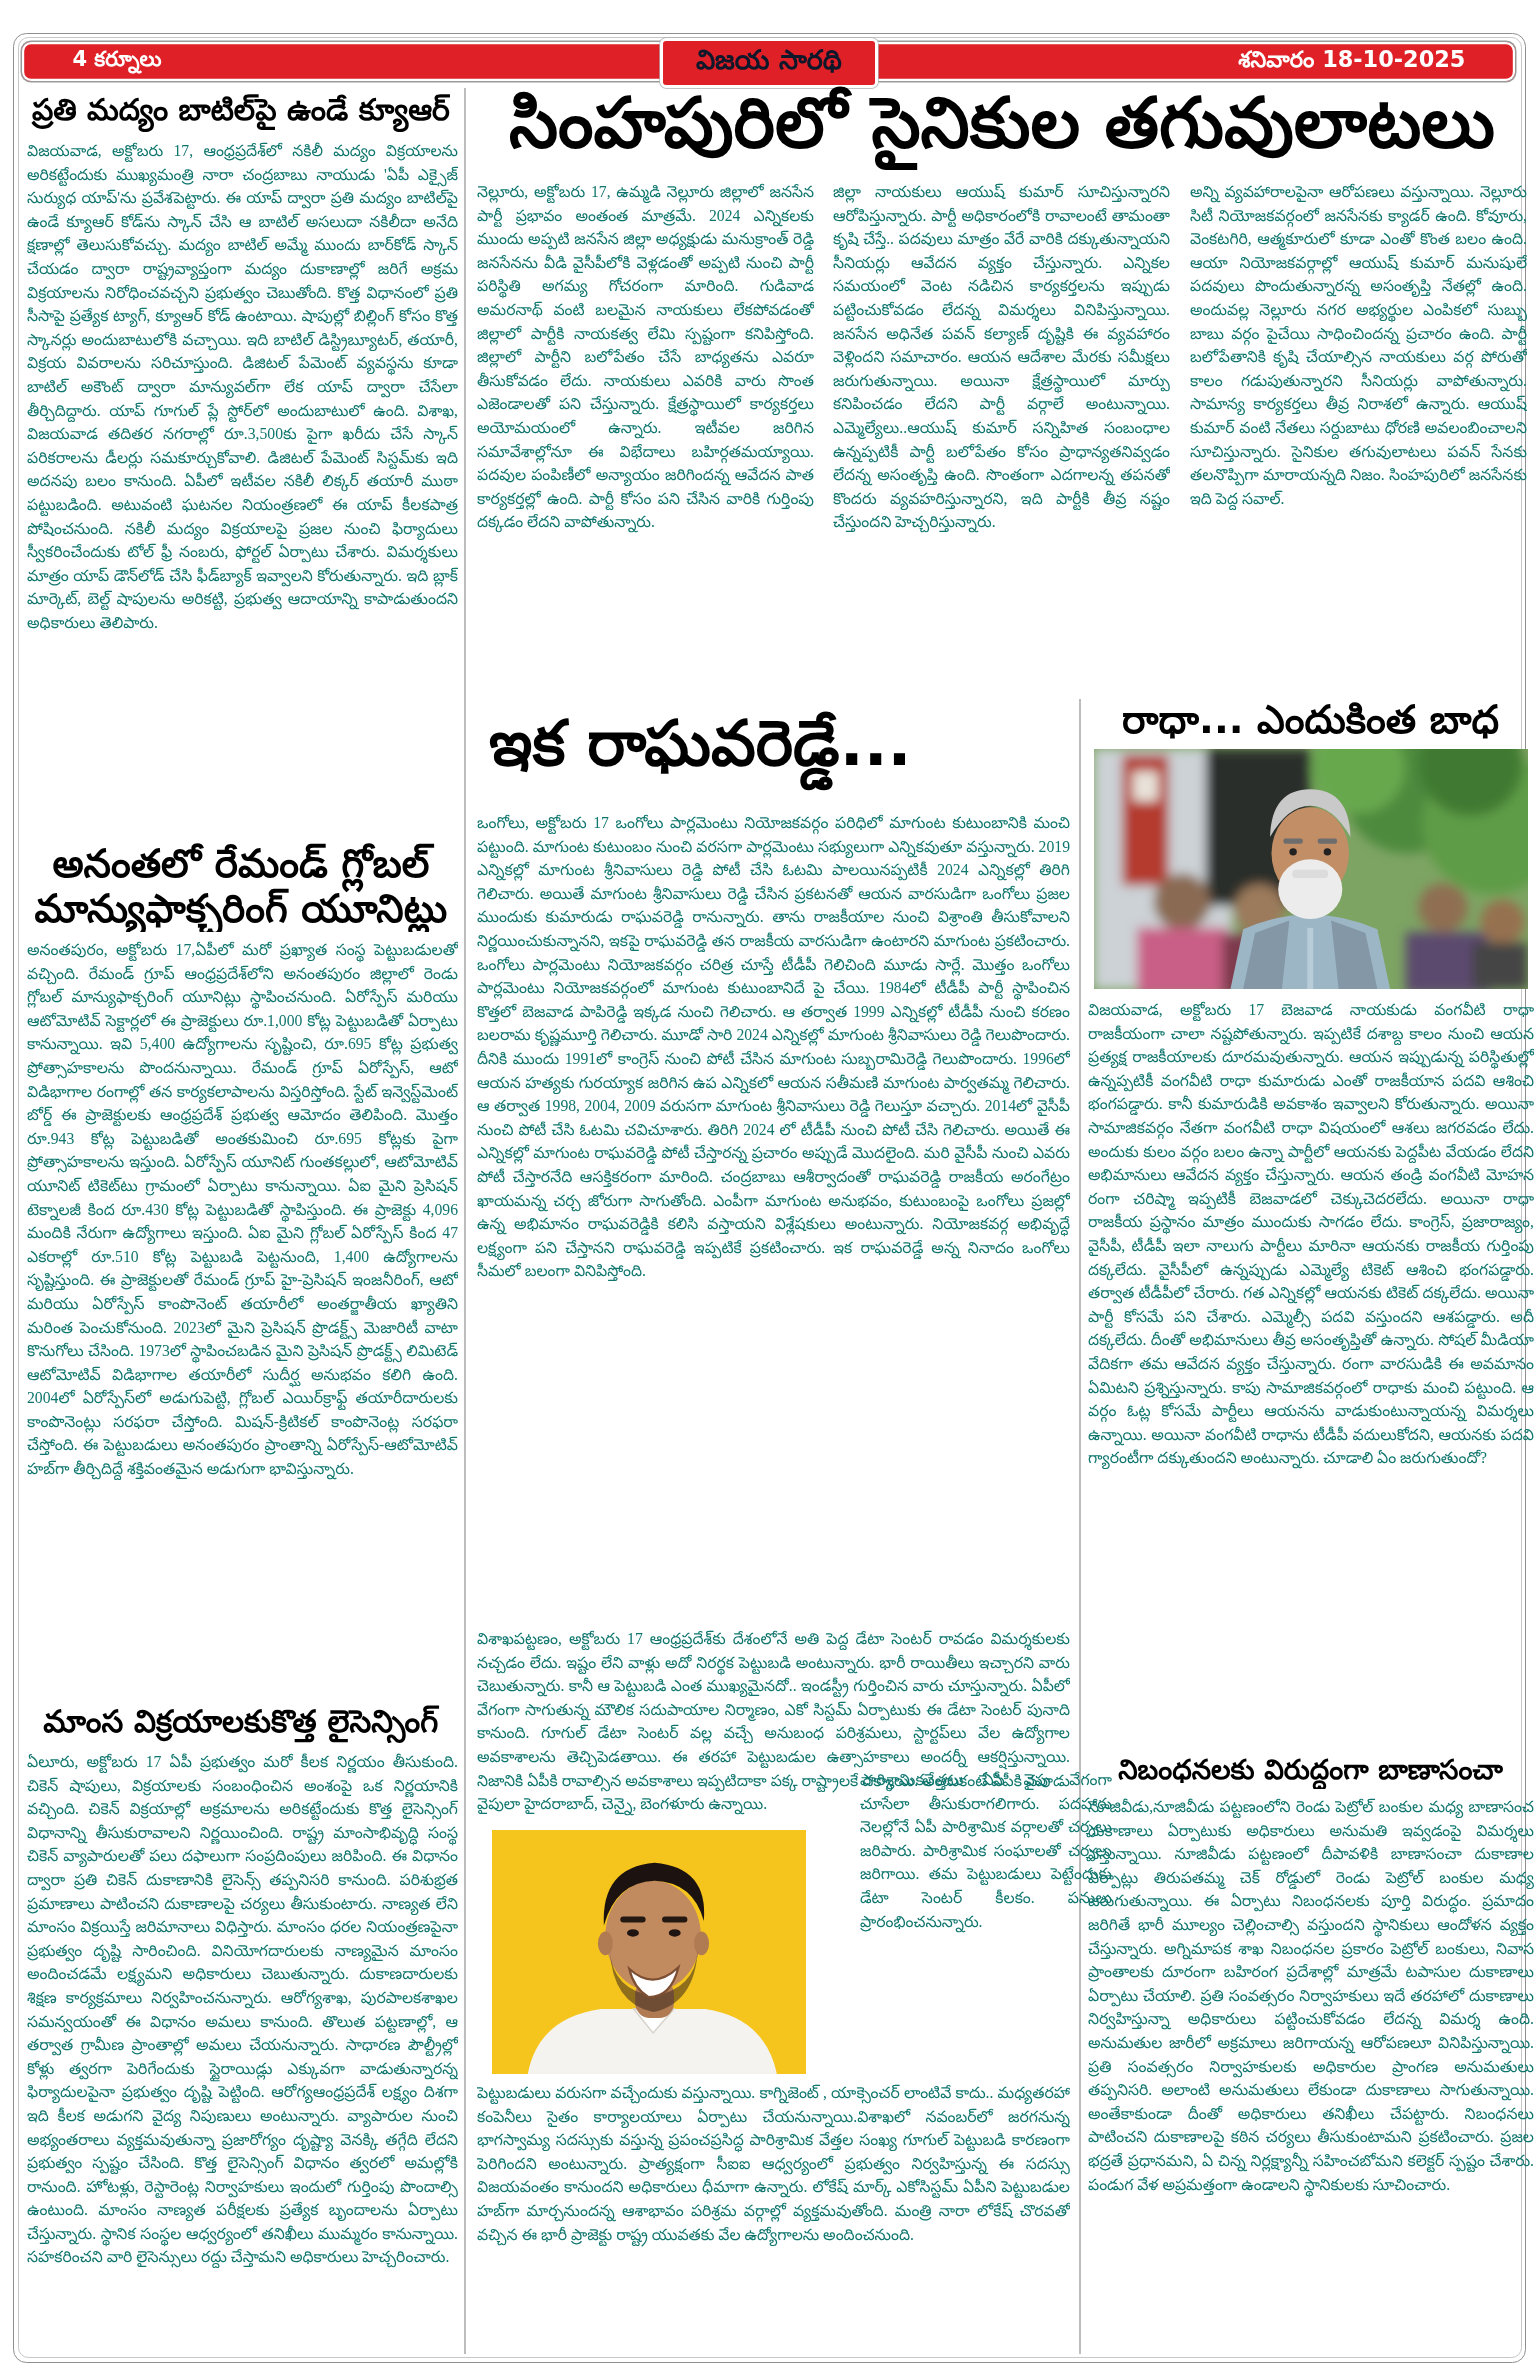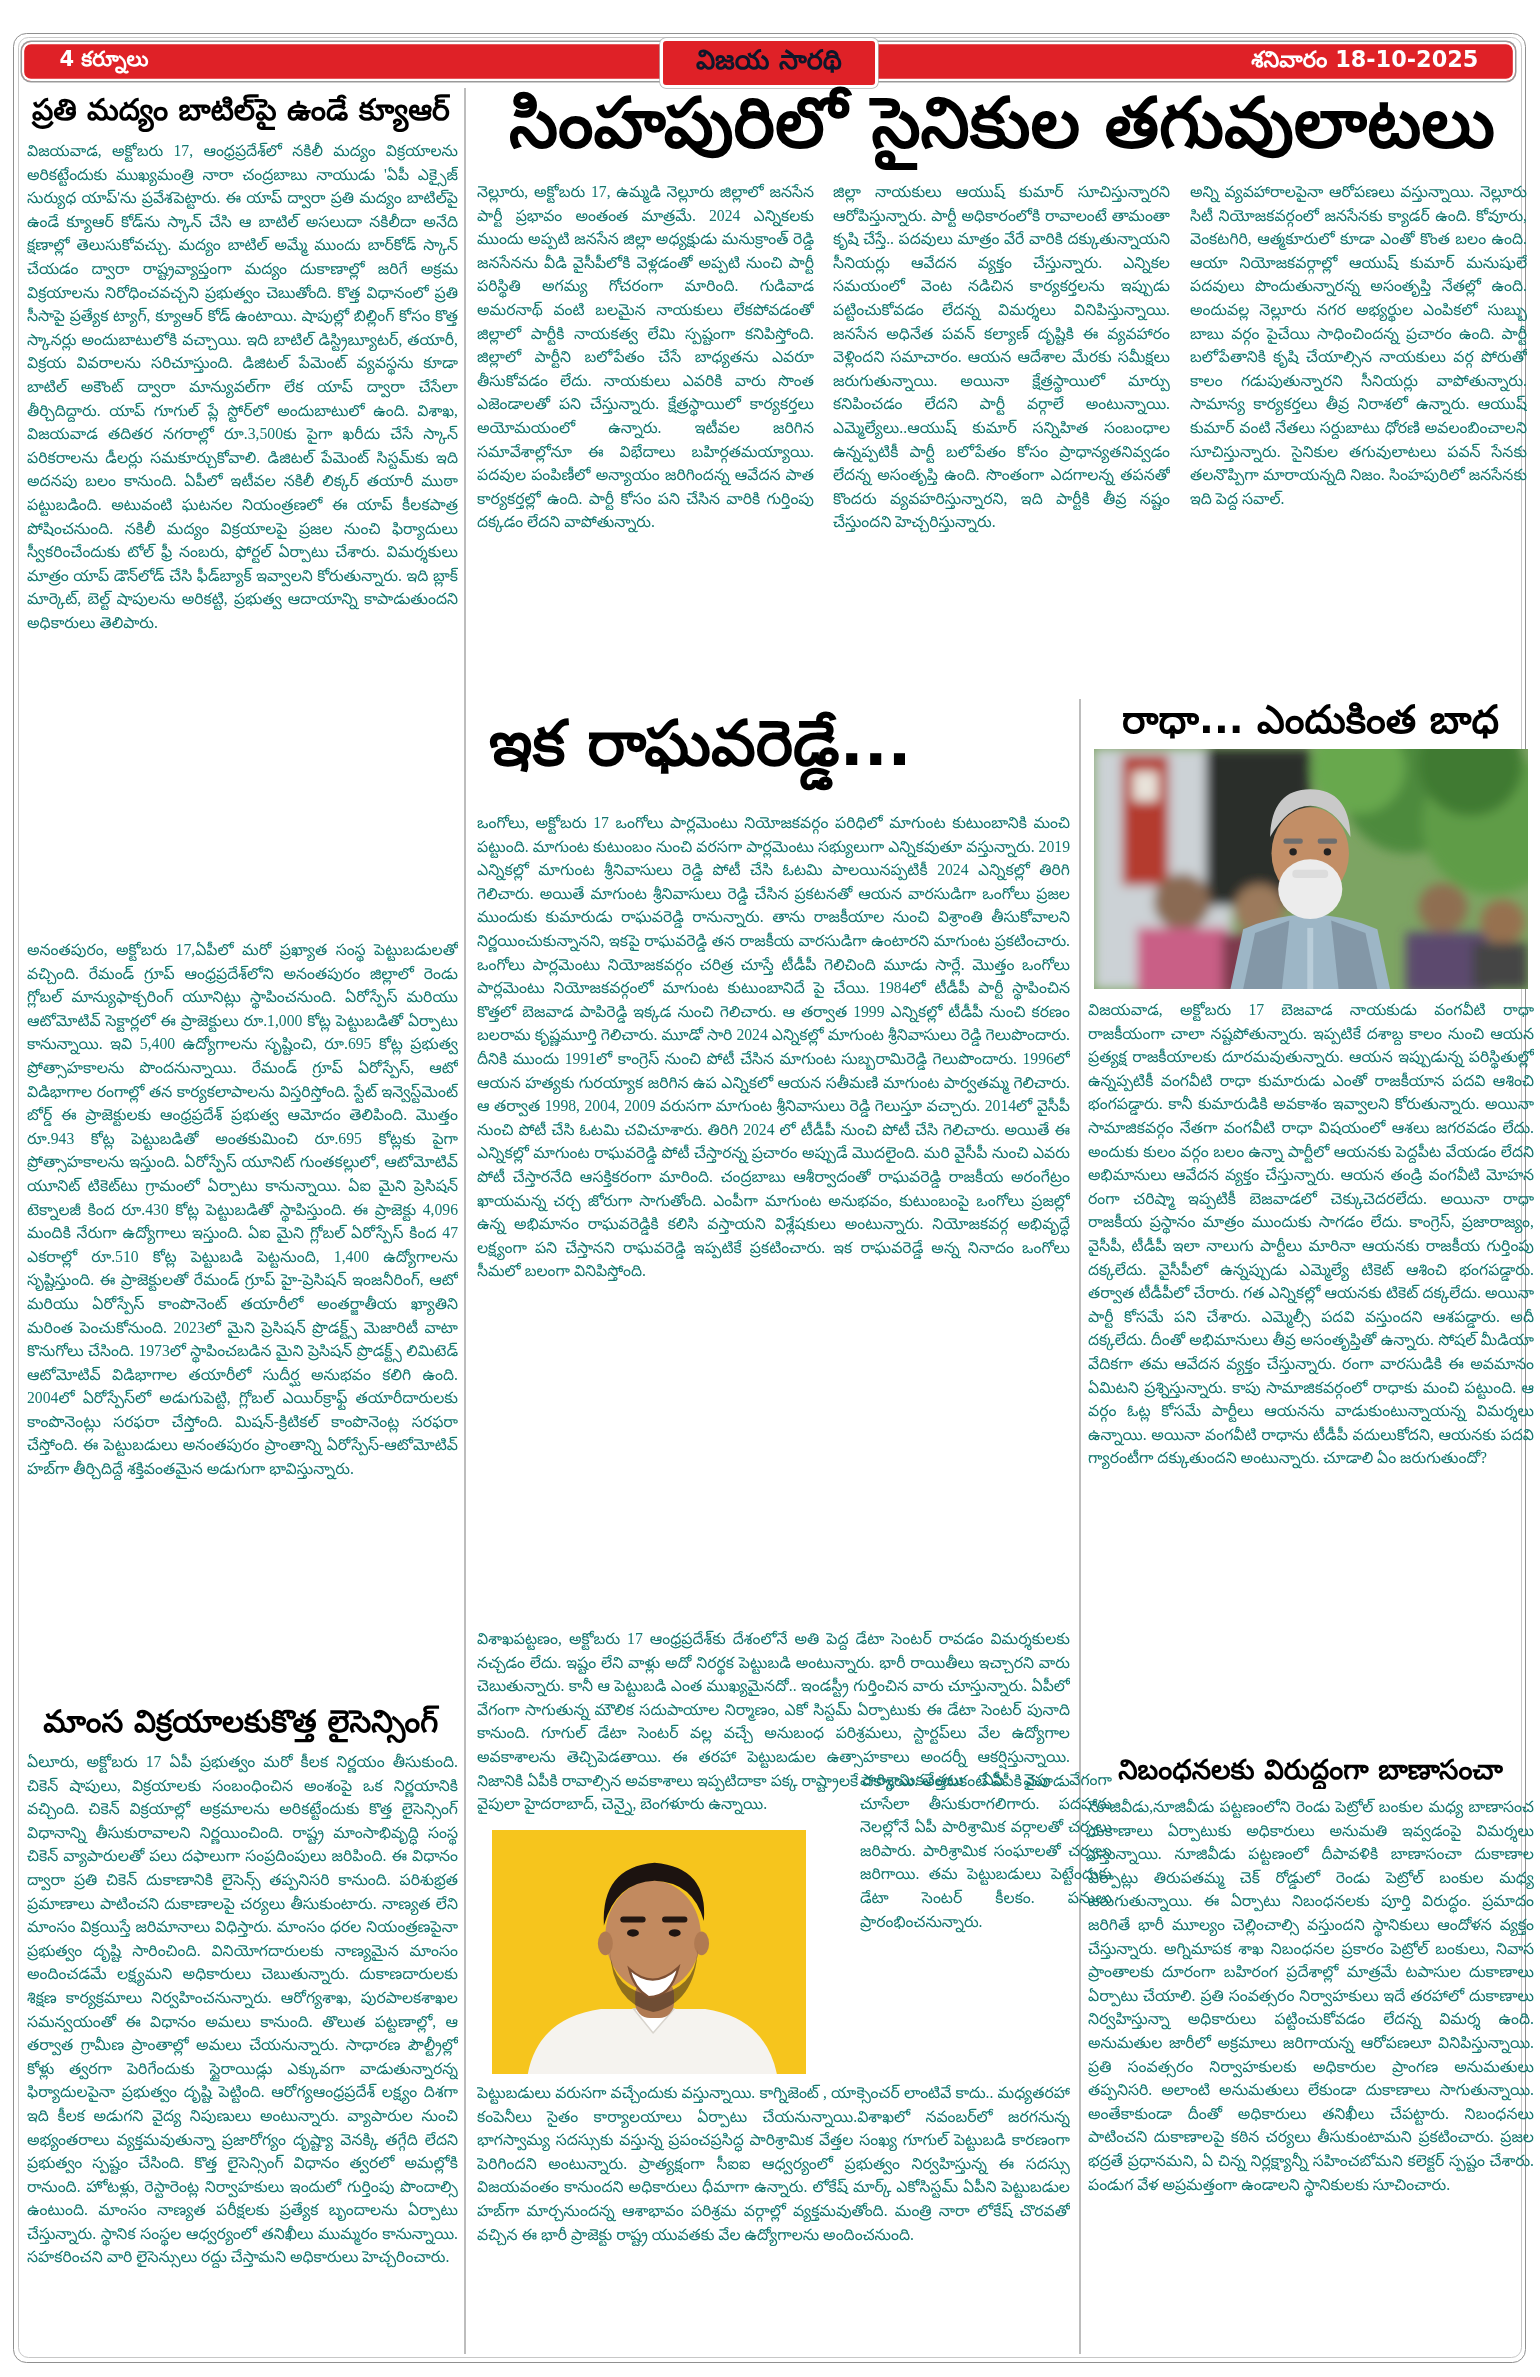--- a/index.html
+++ b/index.html
@@ -6,21 +6,21 @@
   #page{position:relative;width:1541px;height:2377px;background:#ffffff;overflow:hidden;
         font-family:"Liberation Serif", serif;color:#111;}
   .frame{position:absolute;left:13.4px;top:33px;width:1511px;height:2328px;
          border:1.5px solid #8f8f8f;border-radius:13.4px;pointer-events:none;}
   .frame2{position:absolute;left:18px;top:37px;width:1502px;height:2319px;
          border:0.7px solid #c7c7c7;border-radius:10.4px;pointer-events:none;}
   .header-bar{position:absolute;left:22.4px;top:42px;width:1493px;height:39px;
         background:var(--red);border-radius:9px;
         box-shadow:inset 0 0 0 2.2px #ffffff, 0 0 0 1.5px #9a9a9a;
         display:flex;align-items:center;justify-content:space-between;
-        padding:0 37px;box-sizing:border-box;}
+        padding:0 50px;box-sizing:border-box;}
   .edition,.date{color:#fff;font-family:"DejaVu Sans",sans-serif;font-weight:700;font-size:21px;white-space:nowrap;}
   .date{font-size:22.4px;}
   .masthead-box{position:absolute;left:50%;top:-3.7px;transform:translateX(-50%);
         background:var(--red);border:3px solid #ffffff;border-radius:6px;
         padding:3px 33px;box-shadow:0 0 0 0.7px #b0b0b0;}
   .masthead-box span{color:#0f172a;font-family:"DejaVu Sans",sans-serif;font-weight:900;font-size:27px;white-space:nowrap;}
   .headline{position:absolute;font-family:"DejaVu Sans",sans-serif;font-weight:900;color:#000;
         text-align:center;overflow:hidden;}
   .body-text{position:absolute;font-size:15.7px;line-height:23.6px;text-align:justify;
         overflow:hidden;color:#0f766e;word-break:break-word;}
@@ -47,20 +47,21 @@
   <div class="vrule" style="left:1079px;top:699px;height:1655px;"></div>
 
   <div class="headline" style="left:22.4px;top:89px;width:437px;height:43px;font-size:30px;line-height:42px;">ప్రతి మద్యం బాటిల్‌పై ఉండే క్యూఆర్ కోడ్</div>
   <div class="body-text" style="left:27px;top:139px;width:431px;height:683px;">విజయవాడ, అక్టోబరు 17, ఆంధ్రప్రదేశ్‌లో నకిలీ మద్యం విక్రయాలను అరికట్టేందుకు ముఖ్యమంత్రి నారా చంద్రబాబు నాయుడు 'ఏపీ ఎక్సైజ్ సుర్యుధ యాప్'ను ప్రవేశపెట్టారు. ఈ యాప్ ద్వారా ప్రతి మద్యం బాటిల్‌పై ఉండే క్యూఆర్ కోడ్‌ను స్కాన్ చేసి ఆ బాటిల్ అసలుదా నకిలీదా అనేది క్షణాల్లో తెలుసుకోవచ్చు. మద్యం బాటిల్ అమ్మే ముందు బార్‌కోడ్ స్కాన్ చేయడం ద్వారా రాష్ట్రవ్యాప్తంగా మద్యం దుకాణాల్లో జరిగే అక్రమ విక్రయాలను నిరోధించవచ్చని ప్రభుత్వం చెబుతోంది. కొత్త విధానంలో ప్రతి సీసాపై ప్రత్యేక ట్యాగ్, క్యూఆర్ కోడ్ ఉంటాయి. షాపుల్లో బిల్లింగ్ కోసం కొత్త స్కానర్లు అందుబాటులోకి వచ్చాయి. ఇది బాటిల్ డిస్ట్రిబ్యూటర్, తయారీ, విక్రయ వివరాలను సరిచూస్తుంది. డిజిటల్ పేమెంట్ వ్యవస్థను కూడా బాటిల్ అకౌంట్ ద్వారా మాన్యువల్‌గా లేక యాప్ ద్వారా చేసేలా తీర్చిదిద్దారు. యాప్ గూగుల్ ప్లే స్టోర్‌లో అందుబాటులో ఉంది. విశాఖ, విజయవాడ తదితర నగరాల్లో రూ.3,500కు పైగా ఖరీదు చేసే స్కాన్ పరికరాలను డీలర్లు సమకూర్చుకోవాలి. డిజిటల్ పేమెంట్ సిస్టమ్‌కు ఇది అదనపు బలం కానుంది. ఏపీలో ఇటీవల నకిలీ లిక్కర్ తయారీ ముఠా పట్టుబడింది. అటువంటి ఘటనల నియంత్రణలో ఈ యాప్ కీలకపాత్ర పోషించనుంది. నకిలీ మద్యం విక్రయాలపై ప్రజల నుంచి ఫిర్యాదులు స్వీకరించేందుకు టోల్ ఫ్రీ నంబరు, ఫోర్టల్ ఏర్పాటు చేశారు. విమర్శకులు మాత్రం యాప్ డౌన్‌లోడ్ చేసి ఫీడ్‌బ్యాక్ ఇవ్వాలని కోరుతున్నారు. ఇది బ్లాక్ మార్కెట్, బెల్ట్ షాపులను అరికట్టి, ప్రభుత్వ ఆదాయాన్ని కాపాడుతుందని అధికారులు తెలిపారు.</div>
 
   <div class="headline" style="left:471px;top:82px;width:1062px;height:88px;font-size:70px;line-height:83px;text-align:center;">సింహపురిలో సైనికుల తగువులాటలు</div>
   <div class="body-text" style="left:477px;top:180px;width:337px;height:511px;">నెల్లూరు, అక్టోబరు 17, ఉమ్మడి నెల్లూరు జిల్లాలో జనసేన పార్టీ ప్రభావం అంతంత మాత్రమే. 2024 ఎన్నికలకు ముందు అప్పటి జనసేన జిల్లా అధ్యక్షుడు మనుక్రాంత్ రెడ్డి జనసేనను వీడి వైసీపీలోకి వెళ్లడంతో అప్పటి నుంచి పార్టీ పరిస్థితి అగమ్య గోచరంగా మారింది. గుడివాడ అమరనాథ్ వంటి బలమైన నాయకులు లేకపోవడంతో జిల్లాలో పార్టీకి నాయకత్వ లేమి స్పష్టంగా కనిపిస్తోంది. జిల్లాలో పార్టీని బలోపేతం చేసే బాధ్యతను ఎవరూ తీసుకోవడం లేదు. నాయకులు ఎవరికి వారు సొంత ఎజెండాలతో పని చేస్తున్నారు. క్షేత్రస్థాయిలో కార్యకర్తలు అయోమయంలో ఉన్నారు. ఇటీవల జరిగిన సమావేశాల్లోనూ ఈ విభేదాలు బహిర్గతమయ్యాయి. పదవుల పంపిణీలో అన్యాయం జరిగిందన్న ఆవేదన పాత కార్యకర్తల్లో ఉంది. పార్టీ కోసం పని చేసిన వారికి గుర్తింపు దక్కడం లేదని వాపోతున్నారు.</div>
   <div class="body-text" style="left:833px;top:180px;width:337px;height:511px;">జిల్లా నాయకులు ఆయుష్ కుమార్ సూచిస్తున్నారని ఆరోపిస్తున్నారు. పార్టీ అధికారంలోకి రావాలంటే తామంతా కృషి చేస్తే.. పదవులు మాత్రం వేరే వారికి దక్కుతున్నాయని సీనియర్లు ఆవేదన వ్యక్తం చేస్తున్నారు. ఎన్నికల సమయంలో వెంట నడిచిన కార్యకర్తలను ఇప్పుడు పట్టించుకోవడం లేదన్న విమర్శలు వినిపిస్తున్నాయి. జనసేన అధినేత పవన్ కల్యాణ్ దృష్టికి ఈ వ్యవహారం వెళ్లిందని సమాచారం. ఆయన ఆదేశాల మేరకు సమీక్షలు జరుగుతున్నాయి. అయినా క్షేత్రస్థాయిలో మార్పు కనిపించడం లేదని పార్టీ వర్గాలే అంటున్నాయి. ఎమ్మెల్యేలు..ఆయుష్ కుమార్ సన్నిహిత సంబంధాల ఉన్నప్పటికీ పార్టీ బలోపేతం కోసం ప్రాధాన్యతనివ్వడం లేదన్న అసంతృప్తి ఉంది. సొంతంగా ఎదగాలన్న తపనతో కొందరు వ్యవహరిస్తున్నారని, ఇది పార్టీకి తీవ్ర నష్టం చేస్తుందని హెచ్చరిస్తున్నారు.</div>
   <div class="body-text" style="left:1190px;top:180px;width:337px;height:511px;">అన్ని వ్యవహారాలపైనా ఆరోపణలు వస్తున్నాయి. నెల్లూరు సిటీ నియోజకవర్గంలో జనసేనకు క్యాడర్ ఉంది. కోవూరు, వెంకటగిరి, ఆత్మకూరులో కూడా ఎంతో కొంత బలం ఉంది. ఆయా నియోజకవర్గాల్లో ఆయుష్ కుమార్ మనుషులే పదవులు పొందుతున్నారన్న అసంతృప్తి నేతల్లో ఉంది. అందువల్ల నెల్లూరు నగర అభ్యర్థుల ఎంపికలో సుబ్బు బాబు వర్గం పైచేయి సాధించిందన్న ప్రచారం ఉంది. పార్టీ బలోపేతానికి కృషి చేయాల్సిన నాయకులు వర్గ పోరుతో కాలం గడుపుతున్నారని సీనియర్లు వాపోతున్నారు. సామాన్య కార్యకర్తలు తీవ్ర నిరాశలో ఉన్నారు. ఆయుష్ కుమార్ వంటి నేతలు సర్దుబాటు ధోరణి అవలంబించాలని సూచిస్తున్నారు. సైనికుల తగువులాటలు పవన్ సేనకు తలనొప్పిగా మారాయన్నది నిజం. సింహపురిలో జనసేనకు ఇది పెద్ద సవాల్.</div>
 
+  <div class="headline" style="left:22.4px;top:841px;width:437px;height:91px;font-size:39px;line-height:45px;">అనంతలో రేమండ్ గ్లోబల్ మాన్యుఫాక్చరింగ్ యూనిట్లు</div>
   <div class="body-text" style="left:27px;top:938px;width:431px;height:746px;">అనంతపురం, అక్టోబరు 17,ఏపీలో మరో ప్రఖ్యాత సంస్థ పెట్టుబడులతో వచ్చింది. రేమండ్ గ్రూప్ ఆంధ్రప్రదేశ్‌లోని అనంతపురం జిల్లాలో రెండు గ్లోబల్ మాన్యుఫాక్చరింగ్ యూనిట్లు స్థాపించనుంది. ఏరోస్పేస్ మరియు ఆటోమోటివ్ సెక్టార్లలో ఈ ప్రాజెక్టులు రూ.1,000 కోట్ల పెట్టుబడితో ఏర్పాటు కానున్నాయి. ఇవి 5,400 ఉద్యోగాలను సృష్టించి, రూ.695 కోట్ల ప్రభుత్వ ప్రోత్సాహకాలను పొందనున్నాయి. రేమండ్ గ్రూప్ ఏరోస్పేస్, ఆటో విడిభాగాల రంగాల్లో తన కార్యకలాపాలను విస్తరిస్తోంది. స్టేట్ ఇన్వెస్ట్‌మెంట్ బోర్డ్ ఈ ప్రాజెక్టులకు ఆంధ్రప్రదేశ్ ప్రభుత్వ ఆమోదం తెలిపింది. మొత్తం రూ.943 కోట్ల పెట్టుబడితో అంతకుమించి రూ.695 కోట్లకు పైగా ప్రోత్సాహకాలను ఇస్తుంది. ఏరోస్పేస్ యూనిట్ గుంతకల్లులో, ఆటోమోటివ్ యూనిట్ టికెట్‌టు గ్రామంలో ఏర్పాటు కానున్నాయి. ఏఐ మైని ప్రెసిషన్ టెక్నాలజీ కింద రూ.430 కోట్ల పెట్టుబడితో స్థాపిస్తుంది. ఈ ప్రాజెక్టు 4,096 మందికి నేరుగా ఉద్యోగాలు ఇస్తుంది. ఏఐ మైని గ్లోబల్ ఏరోస్పేస్ కింద 47 ఎకరాల్లో రూ.510 కోట్ల పెట్టుబడి పెట్టనుంది, 1,400 ఉద్యోగాలను సృష్టిస్తుంది. ఈ ప్రాజెక్టులతో రేమండ్ గ్రూప్ హై-ప్రెసిషన్ ఇంజనీరింగ్, ఆటో మరియు ఏరోస్పేస్ కాంపొనెంట్ తయారీలో అంతర్జాతీయ ఖ్యాతిని మరింత పెంచుకోనుంది. 2023లో మైని ప్రెసిషన్ ప్రొడక్ట్స్ మెజారిటీ వాటా కొనుగోలు చేసింది. 1973లో స్థాపించబడిన మైని ప్రెసిషన్ ప్రొడక్ట్స్ లిమిటెడ్ ఆటోమోటివ్ విడిభాగాల తయారీలో సుదీర్ఘ అనుభవం కలిగి ఉంది. 2004లో ఏరోస్పేస్‌లో అడుగుపెట్టి, గ్లోబల్ ఎయిర్‌క్రాఫ్ట్ తయారీదారులకు కాంపొనెంట్లు సరఫరా చేస్తోంది. మిషన్-క్రిటికల్ కాంపొనెంట్ల సరఫరా చేస్తోంది. ఈ పెట్టుబడులు అనంతపురం ప్రాంతాన్ని ఏరోస్పేస్-ఆటోమోటివ్ హబ్‌గా తీర్చిదిద్దే శక్తివంతమైన అడుగుగా భావిస్తున్నారు.</div>
 
   <div class="headline" style="left:489px;top:699px;width:589px;height:98px;font-size:63px;line-height:89px;text-align:left;">ఇక రాఘవరెడ్డే...</div>
   <div class="body-text" style="left:477px;top:811px;width:593px;height:717px;">ఒంగోలు, అక్టోబరు 17 ఒంగోలు పార్లమెంటు నియోజకవర్గం పరిధిలో మాగుంట కుటుంబానికి మంచి పట్టుంది. మాగుంట కుటుంబం నుంచి వరసగా పార్లమెంటు సభ్యులుగా ఎన్నికవుతూ వస్తున్నారు. 2019 ఎన్నికల్లో మాగుంట శ్రీనివాసులు రెడ్డి పోటీ చేసి ఓటమి పాలయినప్పటికీ 2024 ఎన్నికల్లో తిరిగి గెలిచారు. అయితే మాగుంట శ్రీనివాసులు రెడ్డి చేసిన ప్రకటనతో ఆయన వారసుడిగా ఒంగోలు ప్రజల ముందుకు కుమారుడు రాఘవరెడ్డి రానున్నారు. తాను రాజకీయాల నుంచి విశ్రాంతి తీసుకోవాలని నిర్ణయించుకున్నానని, ఇకపై రాఘవరెడ్డి తన రాజకీయ వారసుడిగా ఉంటారని మాగుంట ప్రకటించారు. ఒంగోలు పార్లమెంటు నియోజకవర్గం చరిత్ర చూస్తే టీడీపీ గెలిచింది మూడు సార్లే. మొత్తం ఒంగోలు పార్లమెంటు నియోజకవర్గంలో మాగుంట కుటుంబానిదే పై చేయి. 1984లో టీడీపీ పార్టీ స్థాపించిన కొత్తలో బెజవాడ పాపిరెడ్డి ఇక్కడ నుంచి గెలిచారు. ఆ తర్వాత 1999 ఎన్నికల్లో టీడీపీ నుంచి కరణం బలరామ కృష్ణమూర్తి గెలిచారు. మూడో సారి 2024 ఎన్నికల్లో మాగుంట శ్రీనివాసులు రెడ్డి గెలుపొందారు. దీనికి ముందు 1991లో కాంగ్రెస్ నుంచి పోటీ చేసిన మాగుంట సుబ్బరామిరెడ్డి గెలుపొందారు. 1996లో ఆయన హత్యకు గురయ్యాక జరిగిన ఉప ఎన్నికలో ఆయన సతీమణి మాగుంట పార్వతమ్మ గెలిచారు. ఆ తర్వాత 1998, 2004, 2009 వరుసగా మాగుంట శ్రీనివాసులు రెడ్డి గెలుస్తూ వచ్చారు. 2014లో వైసీపీ నుంచి పోటీ చేసి ఓటమి చవిచూశారు. తిరిగి 2024 లో టీడీపీ నుంచి పోటీ చేసి గెలిచారు. అయితే ఈ ఎన్నికల్లో మాగుంట రాఘవరెడ్డి పోటీ చేస్తారన్న ప్రచారం అప్పుడే మొదలైంది. మరి వైసీపీ నుంచి ఎవరు పోటీ చేస్తారనేది ఆసక్తికరంగా మారింది. చంద్రబాబు ఆశీర్వాదంతో రాఘవరెడ్డి రాజకీయ అరంగేట్రం ఖాయమన్న చర్చ జోరుగా సాగుతోంది. ఎంపీగా మాగుంట అనుభవం, కుటుంబంపై ఒంగోలు ప్రజల్లో ఉన్న అభిమానం రాఘవరెడ్డికి కలిసి వస్తాయని విశ్లేషకులు అంటున్నారు. నియోజకవర్గ అభివృద్ధే లక్ష్యంగా పని చేస్తానని రాఘవరెడ్డి ఇప్పటికే ప్రకటించారు. ఇక రాఘవరెడ్డే అన్న నినాదం ఒంగోలు సీమలో బలంగా వినిపిస్తోంది.</div>
 
   <div class="headline" style="left:1087px;top:698px;width:447px;height:46px;font-size:39px;line-height:43px;">రాధా... ఎందుకింత బాధ</div>
   <div class="photo" style="left:1094px;top:749px;width:434px;height:240px;">
     <svg viewBox="0 0 582 322" preserveAspectRatio="none">
       <defs>
           <filter id="b1" x="-20%" y="-20%" width="140%" height="140%">

